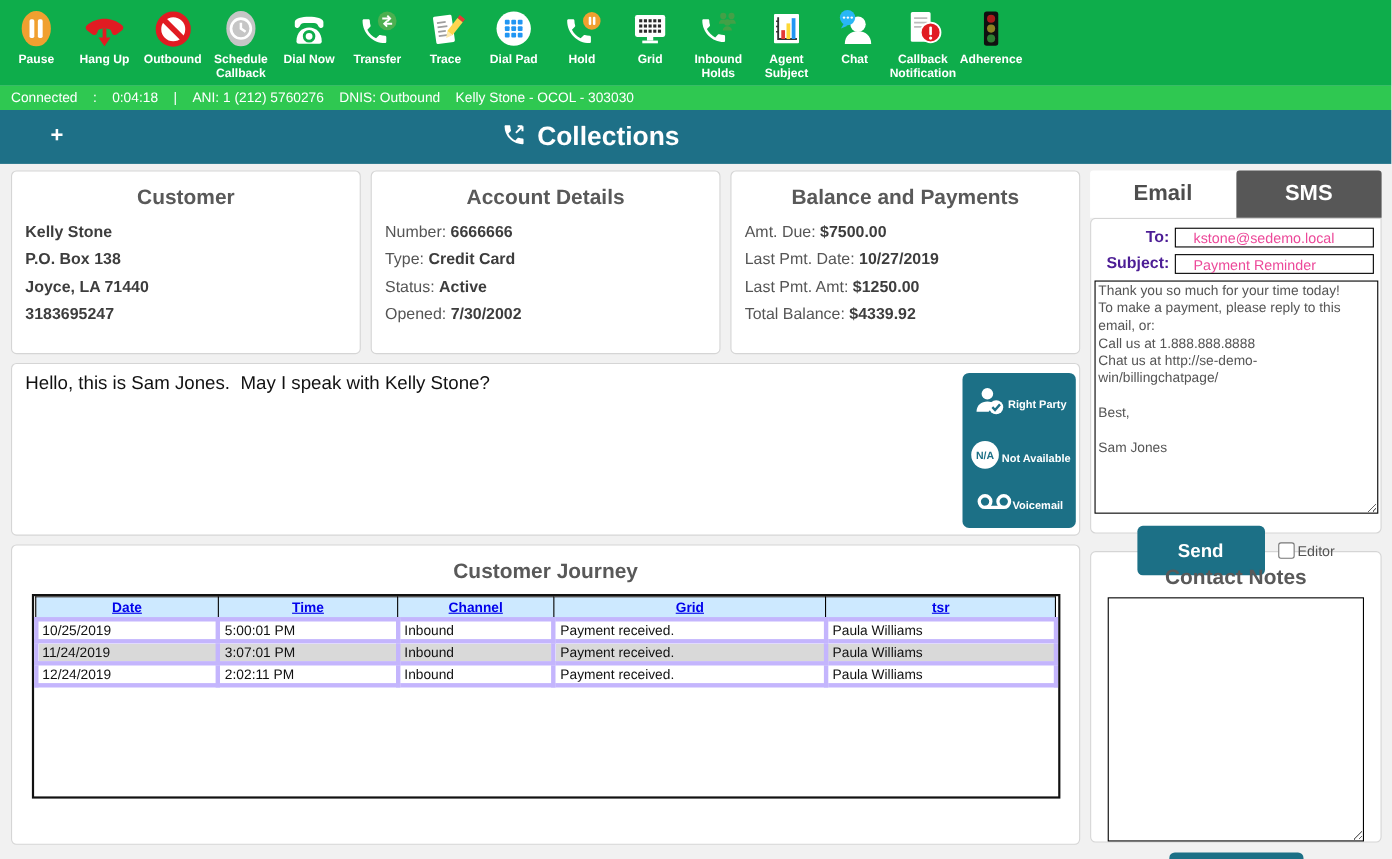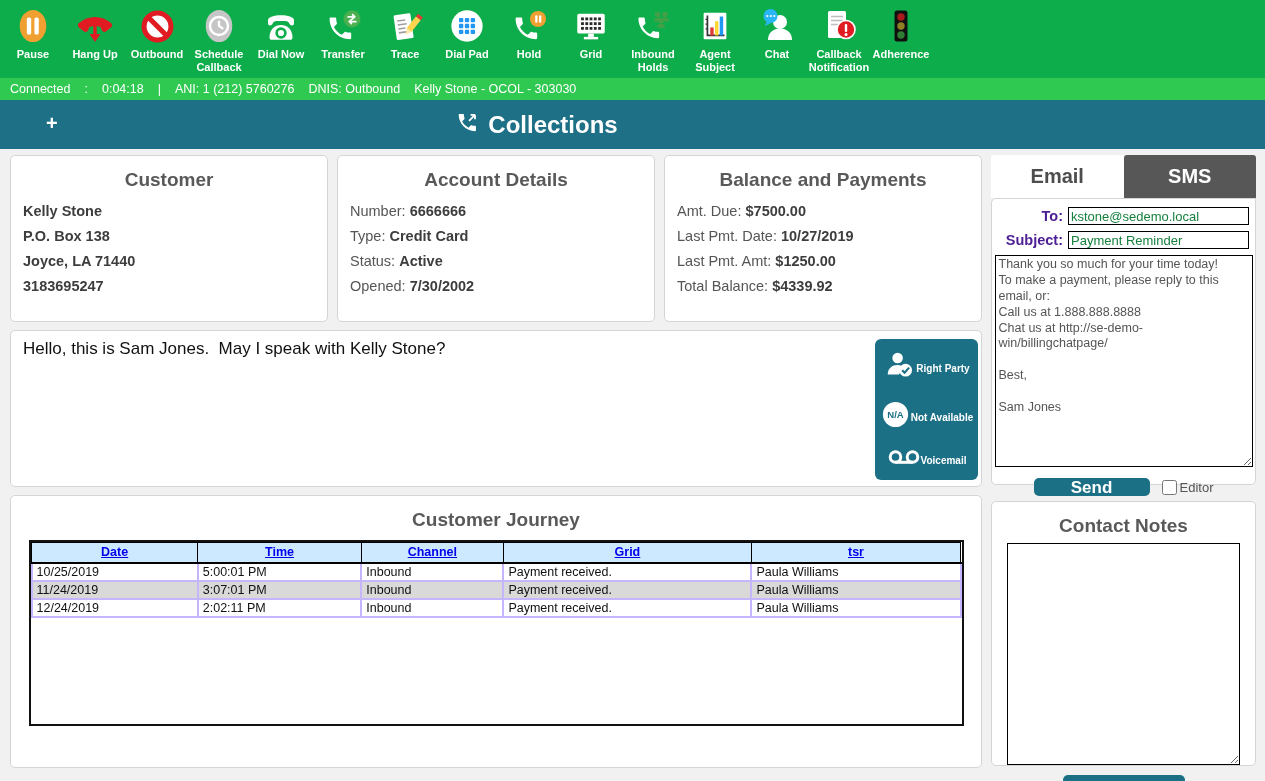--- a/index.html
+++ b/index.html
@@ -43,38 +43,38 @@
                 display:flex; flex-direction:column; align-items:center; justify-content:space-between; padding:10px 0 8px; }
   .action { display:flex; flex-direction:row; align-items:center; cursor:pointer; }
   .action .alabel { color:#fff; font-size:10px; font-weight:bold; margin-top:2px; }
 
   
   .journey-card { height:273px; margin-top:8px; }
   .table-frame { width:935px; margin:9px auto 0; border:2px solid #111; height:186px; background:#fff; overflow:hidden; }
   table { width:100%; border-collapse:collapse; table-layout:fixed; }
   th { background:#CDE9FF; border:1px solid #000; border-bottom:2px solid #000; height:20px; font-size:12.5px; }
   th span { color:#0000EB; text-decoration:underline; font-weight:bold; cursor:pointer; }
-  td { border:2px solid #c4b5fd; font-size:12.5px; color:#111; padding:1px 4px; height:17px; overflow:hidden; white-space:nowrap; }
+  td { border:4px solid #c4b5fd; font-size:12.5px; color:#111; padding:1px 4px; height:17px; overflow:hidden; white-space:nowrap; }
   tr.alt td { background:#D9D9D9; }
 
   
   .tabs { display:flex; height:43px; }
   .tab { flex:1; display:flex; align-items:center; justify-content:center; font-size:20px; font-weight:bold; cursor:pointer; }
   .tab-email { background:#fff; color:#4d4d4d; border-radius:3px 0 0 0; }
   .tab-sms { background:#575757; color:#fff; border-radius:3px 3px 0 0; }
 
   .email-panel { height:287px; padding-top:8px; border-radius:0 0 5px 5px; border-top-left-radius:5px; }
   .field-row { display:flex; align-items:center; justify-content:flex-end; margin:0 6px 6px 0; }
   .field-row label { font-size:14.5px; font-weight:bold; color:#4c1d95; margin-right:5px; }
-  .field-row input { width:181px; height:18px; border:1px solid #000; font-family:"Liberation Sans",sans-serif; font-size:13px; color:#15803d; padding:0 2px; }
+  .field-row input { width:181px; height:18px; border:1px solid #000; font-family:"Liberation Sans",sans-serif; font-size:13px; color:#ec4899; padding:0 16px; }
   .email-body { display:block; width:258px; height:212px; margin:0 auto; border:1px solid #000; font-family:"Liberation Sans",sans-serif;
                 font-size:12.5px; color:#555; padding:1px 3px; resize:both; line-height:1.27; }
   .send-row { display:flex; align-items:center; justify-content:center; margin-top:11px; gap:12px; }
   .btn { background:#1C7086; color:#fff; font-weight:bold; border:none; border-radius:5px; cursor:pointer; font-family:"Liberation Sans",sans-serif; }
-  .send-btn { width:116px; height:18px; font-size:17px; }
+  .send-btn { width:116px; height:45px; font-size:17px; }
   .editor-wrap { display:flex; align-items:center; gap:3px; }
   .editor-wrap input { width:15px; height:15px; }
   .editor-wrap span { font-size:13px; color:#555; }
 
   .notes-card { height:265px; margin-top:16px; }
   .notes-body { display:block; width:233px; height:222px; margin:6px auto 0; border:1px solid #000; resize:both;
                 font-family:"Liberation Sans",sans-serif; font-size:13px; padding:2px; }
   .insert-btn { display:block; margin:10px auto 0; width:122px; height:28px; font-size:15px; }
 </style>
 </head>

